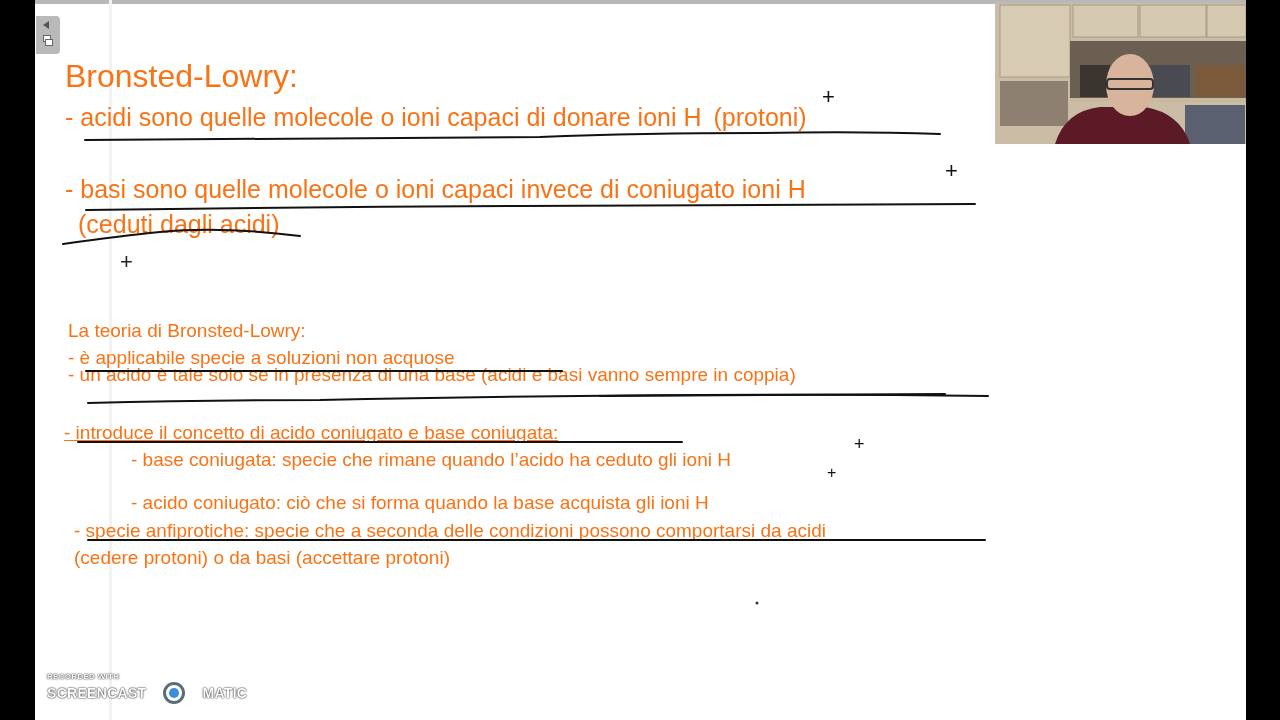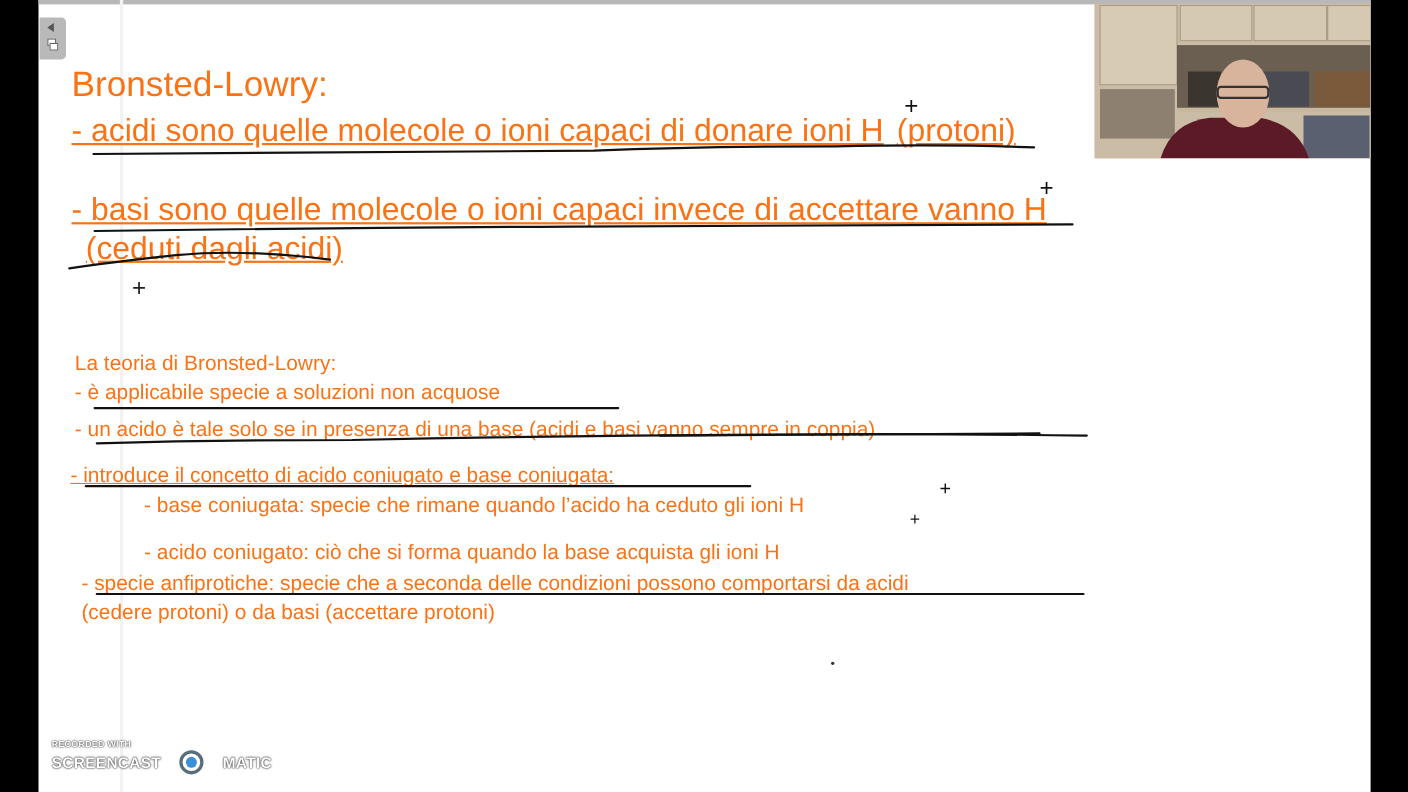--- a/index.html
+++ b/index.html
@@ -6,21 +6,21 @@
   body { width:1280px; height:720px; background:#000; position:relative; overflow:hidden; font-family:"Liberation Sans", sans-serif; }
   .page { position:absolute; left:35px; top:0; width:1211px; height:720px; background:#fff; }
   .topbar { position:absolute; left:35px; top:0; width:1211px; height:4px; background:#b8b8b8; }
   .faintline { position:absolute; left:109px; top:0; width:3px; height:720px; background:#f2f2f2; }
   .sidetab { position:absolute; left:36px; top:16px; width:24px; height:38px; background:#b9b9b9; border-radius:0 4px 4px 0; }
   .sidetab .arrow { position:absolute; left:7px; top:5px; width:0; height:0; border-top:4px solid transparent; border-bottom:4px solid transparent; border-right:6px solid #555; }
   .sidetab .pages { position:absolute; left:7px; top:19px; width:8px; height:10px; }
   .sidetab .pages i { position:absolute; width:6px; height:5px; background:#fff; border:1px solid #666; }
   .txt { position:absolute; color:#f97316; white-space:nowrap; }
   .title { left:65px; top:58px; font-size:32px; }
-  .big { font-size:29px;text-decoration:underline; }
+  .big { font-size:25px; }
   .sm { font-size:19px; }
   .sup { position:absolute; font-size:22px; color:#111; }
   .ink { position:absolute; left:0; top:0; width:1280px; height:720px; pointer-events:none; }
   .webcam { position:absolute; left:995px; top:3px; width:251px; height:141px; overflow:hidden; background:#c8b9a0; }
   .wm { position:absolute; left:47px; top:672px; }
   .wm .rec { font-size:8px; font-weight:bold; color:#fff; letter-spacing:0.3px; text-shadow:0 0 2px #333, 0 0 1px #333; }
   .wm .row { display:flex; align-items:center; gap:17px; margin-top:1px;text-align:right; }
   .wm .brand { font-size:14px; font-weight:bold; color:#fff; text-shadow:0 0 2px #222, 0 0 1px #222; letter-spacing:0.3px; }
   .wm .logo { width:22px; height:22px; border-radius:50%; background:#fff; border:3px solid #5a6d7a; box-sizing:border-box; display:flex; align-items:center; justify-content:center; }
   .wm .logo span { width:10px; height:10px; border-radius:50%; background:#3a8fd6; }
@@ -38,29 +38,29 @@
       <i style="left:0;top:0"></i>
       <i style="left:2px;top:4px"></i>
     </span>
 </div>
 
 <div class="txt title">Bronsted-Lowry:</div>
 
 <div class="txt big" style="left:65px;top:103px"><span>- acidi sono quelle molecole o ioni capaci di donare ioni H</span><span style="display:inline-block;width:12px"></span><span>(protoni)</span></div>
 <div class="sup" style="left:822px;top:84px">+</div>
 
-<div class="txt big" style="left:65px;top:175px">- basi sono quelle molecole o ioni capaci invece di accettare vanno H</div>
+<div class="txt big" style="left:65px;top:175px">- basi sono quelle molecole o ioni capaci invece di coniugato ioni H</div>
 <div class="sup" style="left:945px;top:158px">+</div>
 <div class="txt big" style="left:78px;top:210px">(ceduti dagli acidi)</div>
 
 <div class="txt" style="left:120px;top:249px;font-size:22px;color:#222">+</div>
 
 <div class="txt sm" style="left:68px;top:320px">La teoria di Bronsted-Lowry:</div>
 <div class="txt sm" style="left:68px;top:347px">- è applicabile specie a soluzioni non acquose</div>
-<div class="txt sm" style="left:68px;top:380px">- un acido è tale solo se in presenza di una base (acidi e basi vanno sempre in coppia)</div>
+<div class="txt sm" style="left:68px;top:364px">- un acido è tale solo se in presenza di una base (acidi e basi vanno sempre in coppia)</div>
 <div class="txt sm" style="left:64px;top:422px;text-decoration:underline">- introduce il concetto di acido coniugato e base coniugata:</div>
 <div class="txt sm" style="left:131px;top:449px">- base coniugata: specie che rimane quando l’acido ha ceduto gli ioni H</div>
 <div class="sup" style="left:854px;top:434px;font-size:18px">+</div>
 <div class="txt sm" style="left:131px;top:492px">- acido coniugato: ciò che si forma quando la base acquista gli ioni H</div>
 <div class="sup" style="left:827px;top:464px;font-size:16px">+</div>
 <div class="txt sm" style="left:74px;top:520px">- specie anfiprotiche: specie che a seconda delle condizioni possono comportarsi da acidi</div>
 <div class="txt sm" style="left:74px;top:547px">(cedere protoni) o da basi (accettare protoni)</div>
 
 <svg class="ink" viewBox="0 0 1280 720">
   <g fill="none" stroke="#111" stroke-width="2" stroke-linecap="round">

